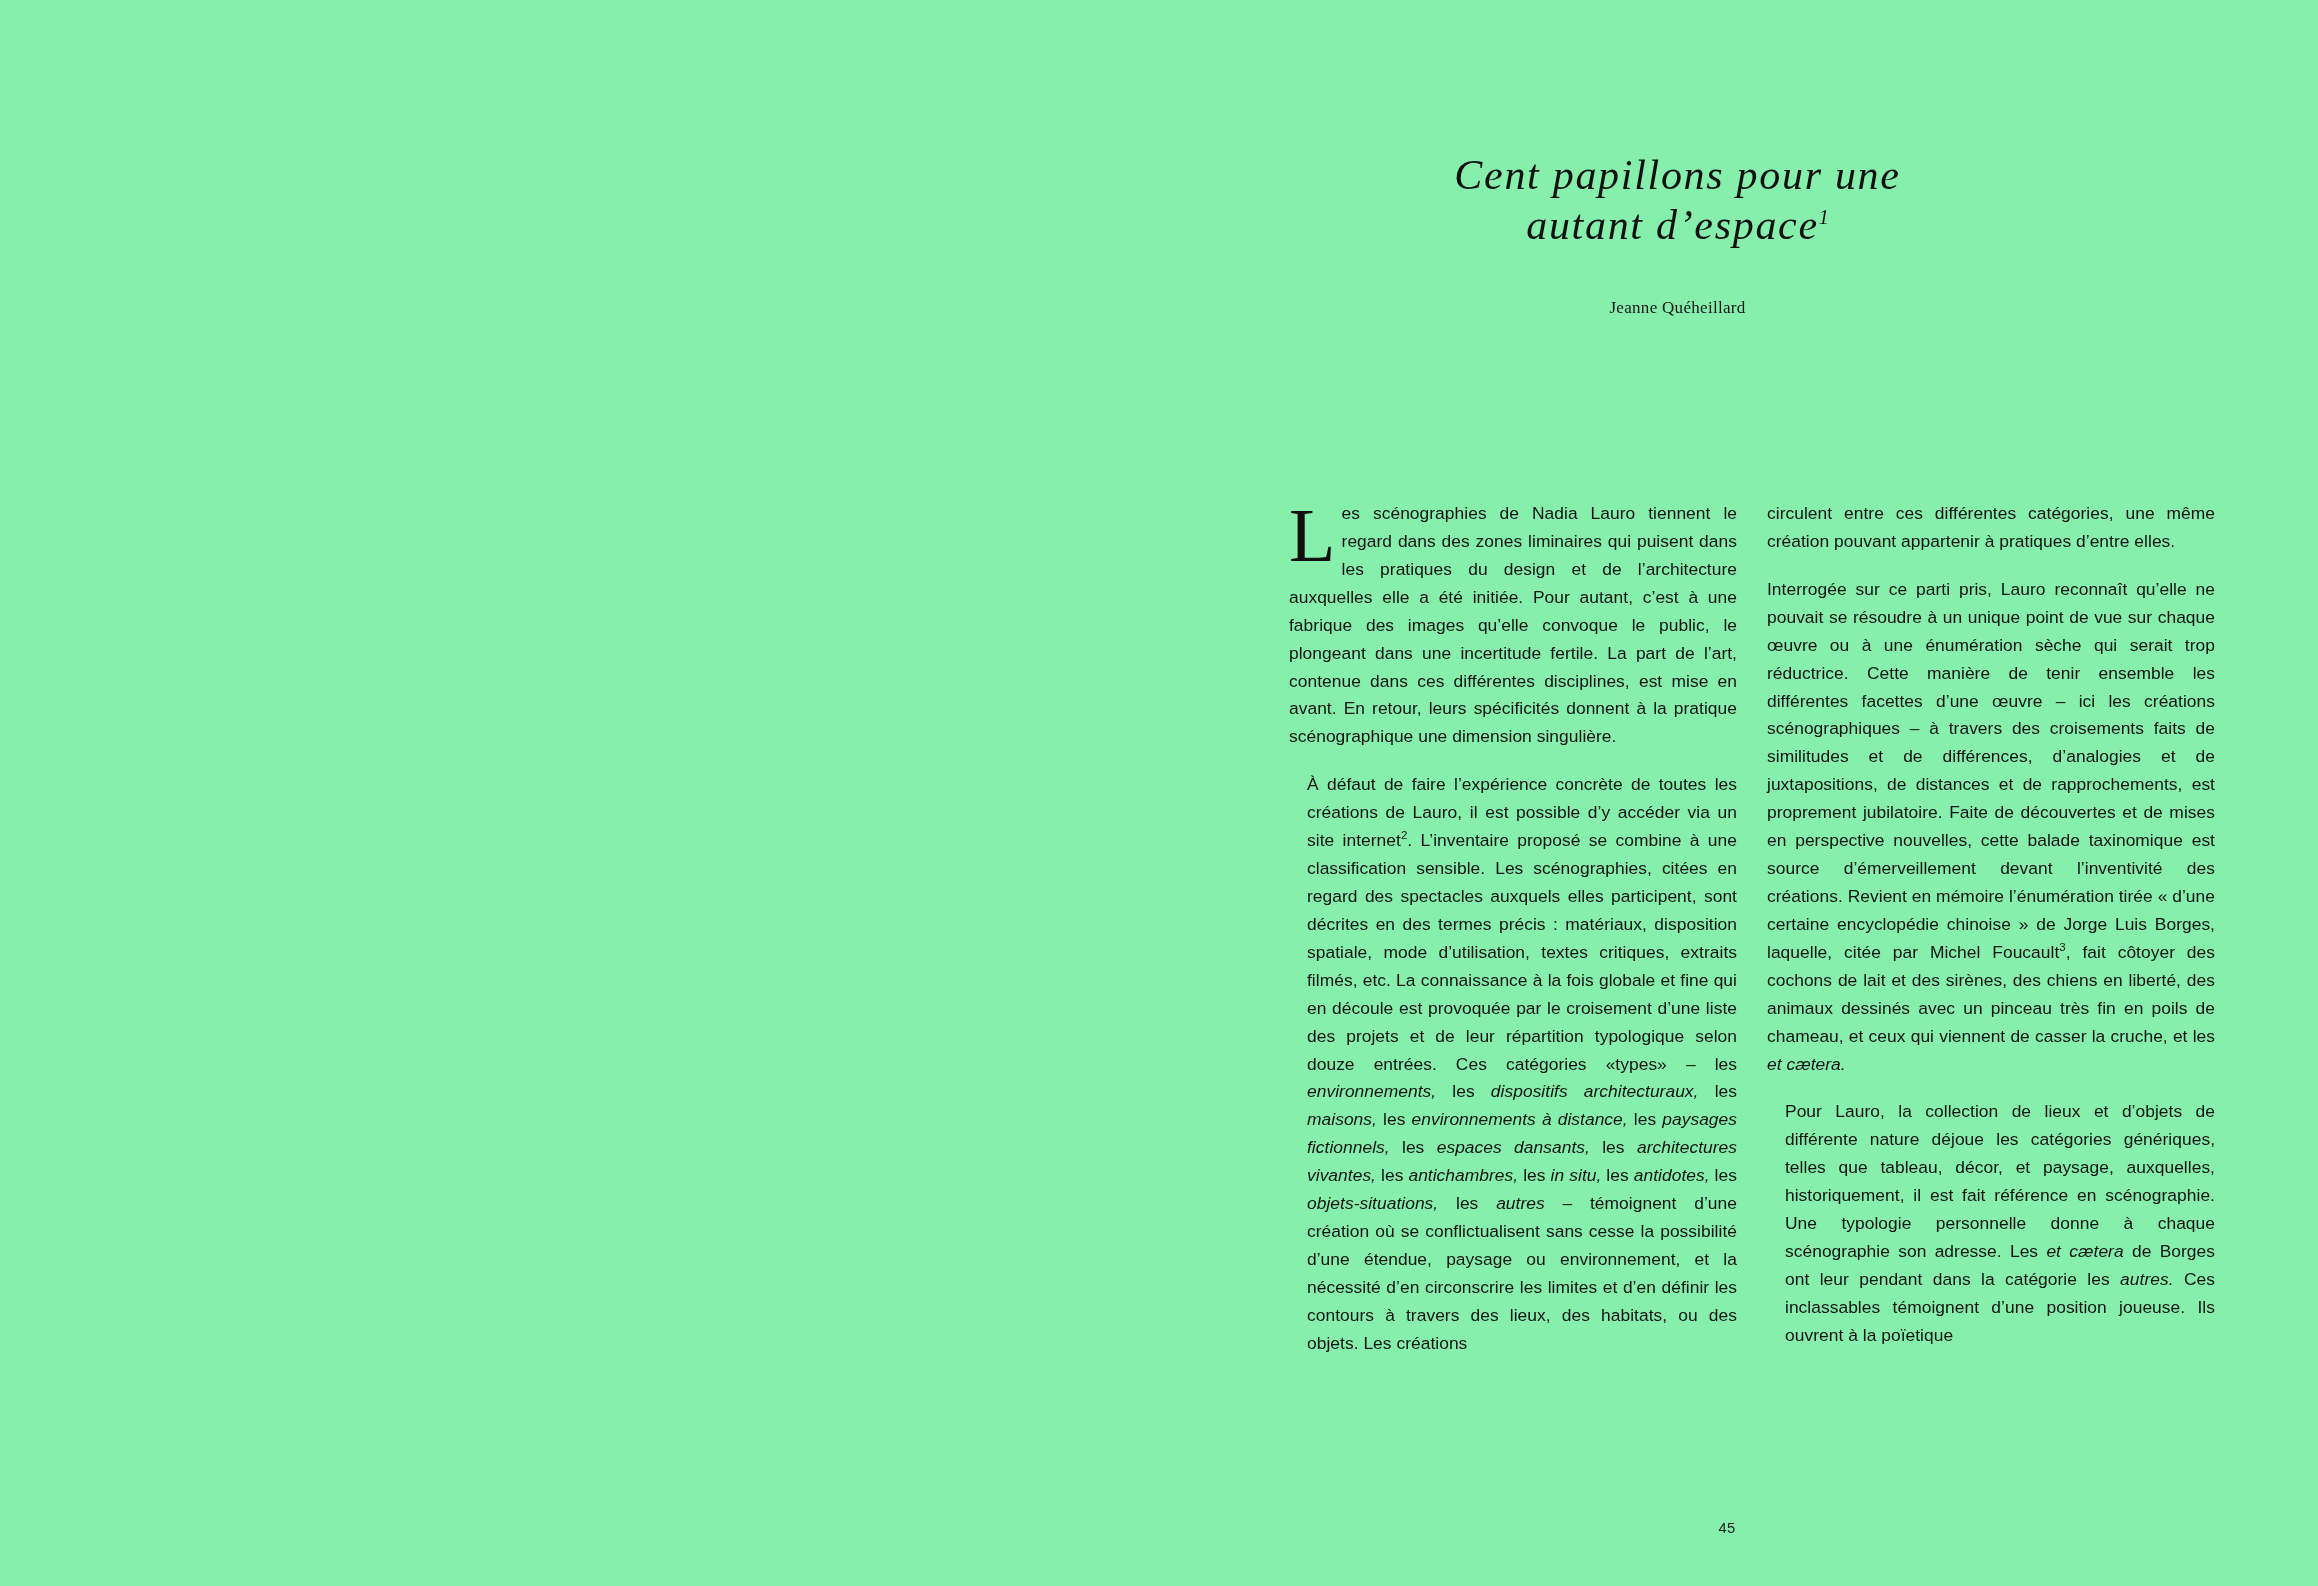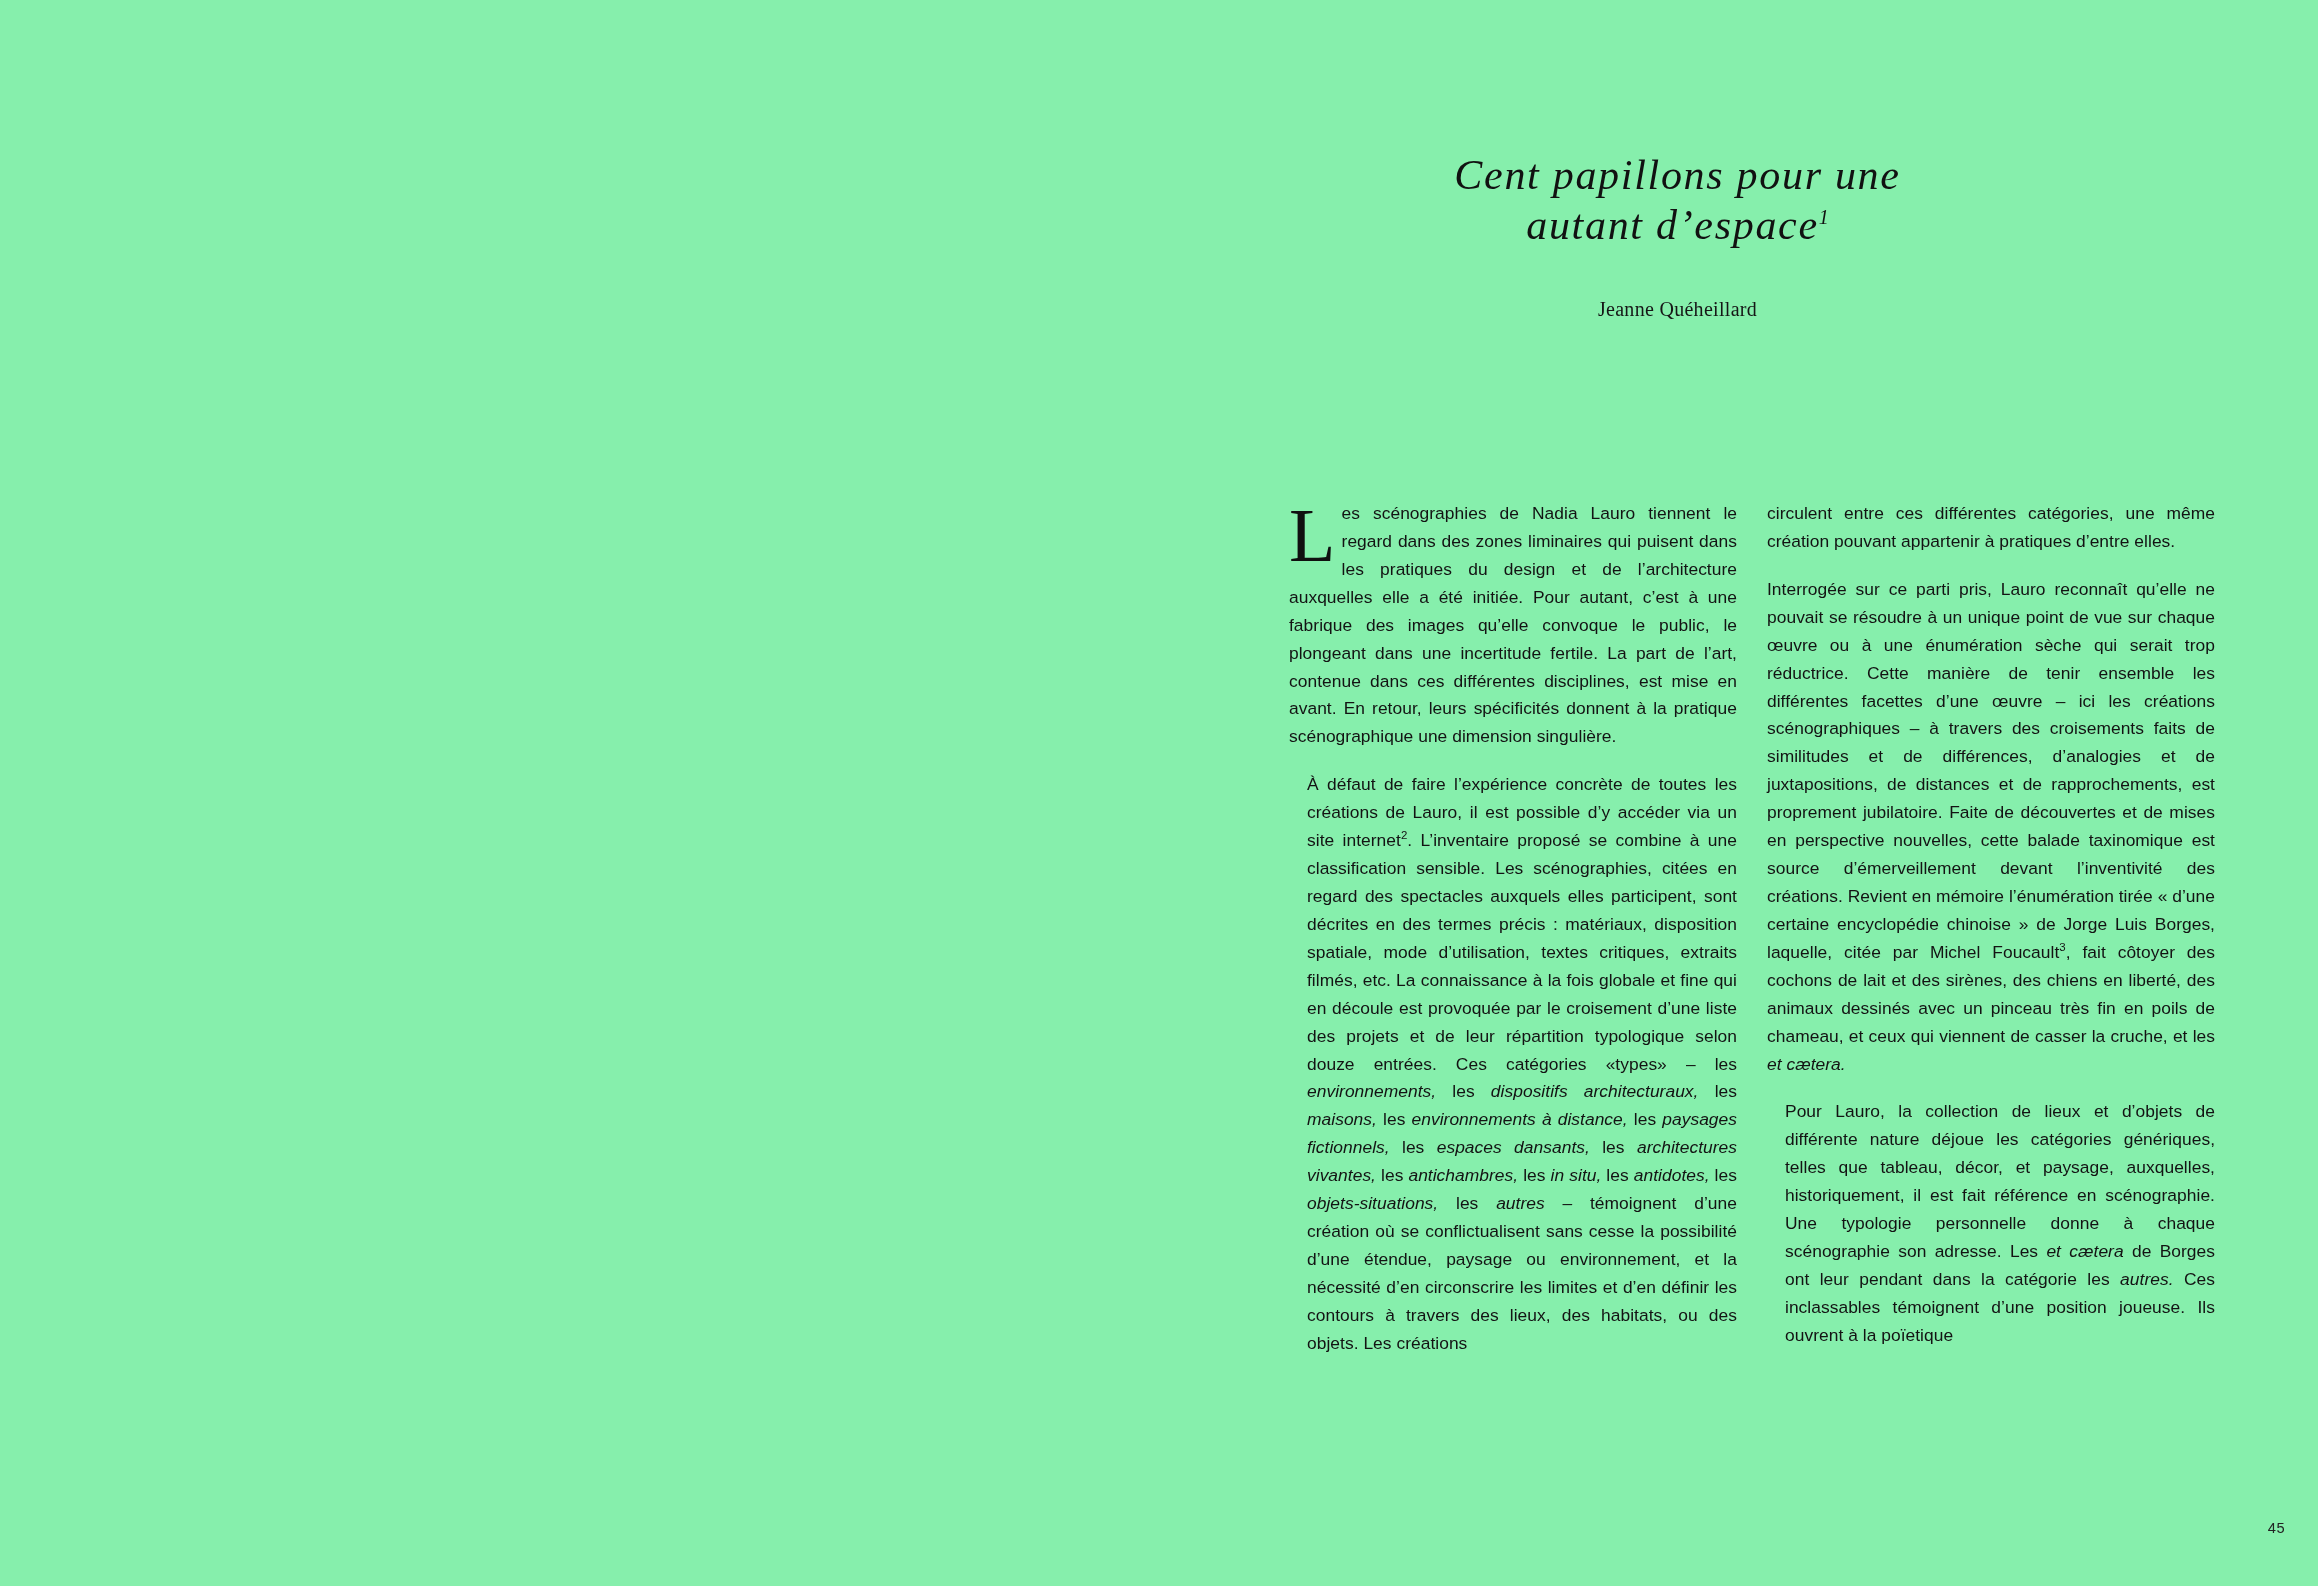--- a/index.html
+++ b/index.html
@@ -41,21 +41,21 @@
   .title-line {
     display: block;
   }
   .footnote-sup {
     font-size: 20px;
     vertical-align: super;
     letter-spacing: 0;
   }
   .author {
     font-family: "Liberation Serif", serif;
-    font-size: 20px;
+    font-size: 17px;
     letter-spacing: 0.3px;
     margin-top: 48px;
     color: #161616;
   }
   
   .columns {
     position: absolute;
     left: 1289px;
     top: 500px;
     width: 926px;
@@ -87,24 +87,24 @@
     padding: 6.2px 4.6px 0 0;
     margin-right: 1.5px;
     color: #101010;
   }
   em, .it { font-style: italic; }
   sup { font-size: 0.66em; vertical-align: super; line-height: 0; }
 
   
   .folio {
     position: absolute;
-    left: 1359px;
+    left: 1264px;
     width: 926px;
     top: 1520px;
-    text-align: right;
+    text-align: center;
     font-size: 14.7px;
     color: #222;
     letter-spacing: 0.4px;
   }
 </style>
 </head>
 <body>
 
 <div class="page">
 

